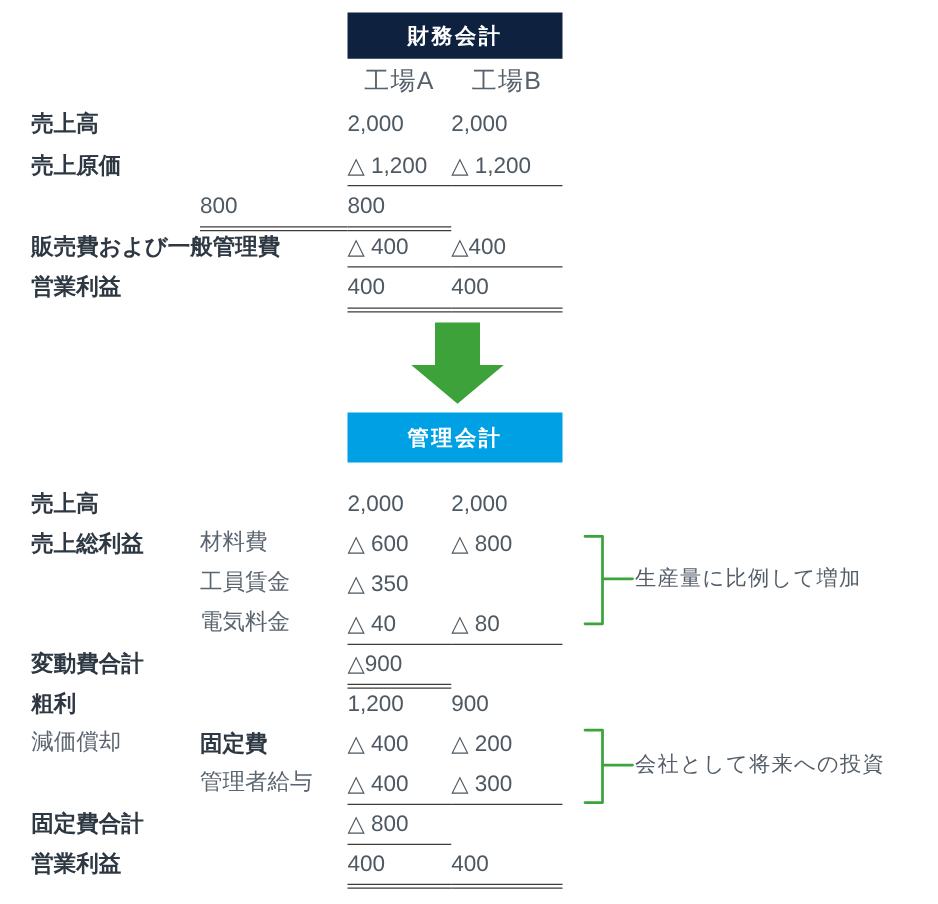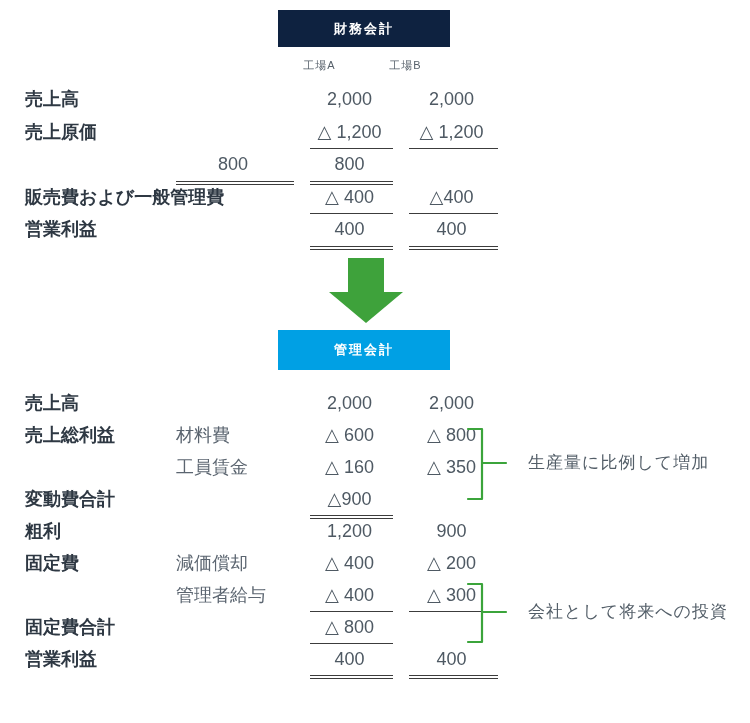--- a/index.html
+++ b/index.html
@@ -3,54 +3,54 @@
 <meta charset="utf-8">
 <title>財務会計 / 管理会計</title>
 <style>
   * { margin:0; padding:0; box-sizing:border-box; }
   html,body { background:#ffffff; }
   body { font-family:"Liberation Sans","DejaVu Sans",sans-serif; }
   .page { position:relative; width:750px; height:723px; background:#fff; overflow:hidden; }
 
   
   .titlebox { position:absolute; left:278px; width:172px; display:flex; align-items:center;
-              justify-content:center; color:#fff; font-weight:bold; font-size:13px; letter-spacing:2px; }
+              justify-content:center; color:#fff; font-weight:bold; font-size:17px; letter-spacing:2px; }
   .titlebox.navy { top:10px;  height:37px; background:var(--navy,#0E2240); }
   .titlebox.cyan { top:330px; height:40px; background:var(--cyan,#00A0E4); }
 
   
   .colheads { position:absolute; left:278px; top:52px; width:172px; height:26px;
-              display:grid; grid-template-columns:83px 89px; font-size:11px;
+              display:grid; grid-template-columns:83px 89px; font-size:20px;
               color:var(--colhead,#57616B); line-height:26px; text-align:center; letter-spacing:1px; }
 
   
   .rows { position:absolute; left:25px; width:425px; font-size:18px; }
   #t1-rows { top:83px; }
   #t2-rows { top:387px; }
-  .row { display:grid; grid-template-columns:135px 118px 83px 89px; height:32.5px; line-height:32.5px;gap:16px; }
+  .row { display:grid; grid-template-columns:135px 118px 83px 89px; height:32.5px; line-height:32.5px; }
   #t2-rows .row { height:32px; line-height:32px; }
   .cell { white-space:nowrap; overflow:visible; }
   .label { font-weight:bold; color:var(--label,#2E3843); }
-  .sub   { color:var(--subtext,#5B6570); }
-  .num   { text-align:center; padding-right:4px; color:var(--numtext,#4E5963); }
+  .sub   { color:var(--subtext,#5B6570);font-family:Liberation Mono, monospace; }
+  .num   { text-align:left; padding-right:4px; color:var(--numtext,#4E5963); }
   .u1 .num { border-bottom:1.5px solid var(--line,#3C3C3C); }
   .u2 .num { border-bottom:4px double var(--line,#3C3C3C); }
 
   
   .arrow { position:absolute; left:348px; top:258px; width:36px; height:34px; background:var(--arrow-green,#3EA23B); }
   .arrow::after { content:""; position:absolute; top:34px; left:-19px; width:0; height:0;
                   border-left:37px solid transparent; border-right:37px solid transparent;
                   border-top:31px solid var(--arrow-green,#3EA23B); }
 
   
   .brace { position:absolute; left:466px; }
   #brace1 { top:427px; }
   #brace2 { top:582px; }
   .brace path { fill:none; stroke:var(--brace-green,#3BA43B); stroke-width:2.2; stroke-linejoin:round; stroke-linecap:round; }
-  .note { position:absolute; left:528px; font-size:17px; letter-spacing:1px;
+  .note { position:absolute; left:508px; font-size:17px; letter-spacing:1px;
           color:var(--note,#535E68); white-space:nowrap; line-height:22px; }
   #note1 { top:452px; }
   #note2 { top:601px; }
 </style>
 </head>
 <body>
 
 <div class="page">
 
   <section>
@@ -108,37 +108,42 @@
       </div>
       <div class="row">
         <div class="cell label">売上総利益</div>
         <div class="cell sub">材料費</div>
         <div class="cell num">△ 600</div>
         <div class="cell num">△ 800</div>
       </div>
       <div class="row">
         <div class="cell label"></div>
         <div class="cell sub">工員賃金</div>
-        <div class="cell num">△ 160</div>
         <div class="cell num">△ 350</div>
+      </div>
+      <div class="row u1">
+        <div class="cell label"></div>
+        <div class="cell sub">電気料金</div>
+        <div class="cell num">△ 40</div>
+        <div class="cell num">△ 80</div>
       </div>
       <div class="row u2">
         <div class="cell label">変動費合計</div>
         <div class="cell sub"></div>
         <div class="cell num">△900</div>
       </div>
       <div class="row">
         <div class="cell label">粗利</div>
         <div class="cell sub"></div>
         <div class="cell num">1,200</div>
         <div class="cell num">900</div>
       </div>
       <div class="row">
+        <div class="cell sub">減価償却</div>
         <div class="cell label">固定費</div>
-        <div class="cell sub">減価償却</div>
         <div class="cell num">△ 400</div>
         <div class="cell num">△ 200</div>
       </div>
       <div class="row u1">
         <div class="cell label"></div>
         <div class="cell sub">管理者給与</div>
         <div class="cell num">△ 400</div>
         <div class="cell num">△ 300</div>
       </div>
       <div class="row u1">

